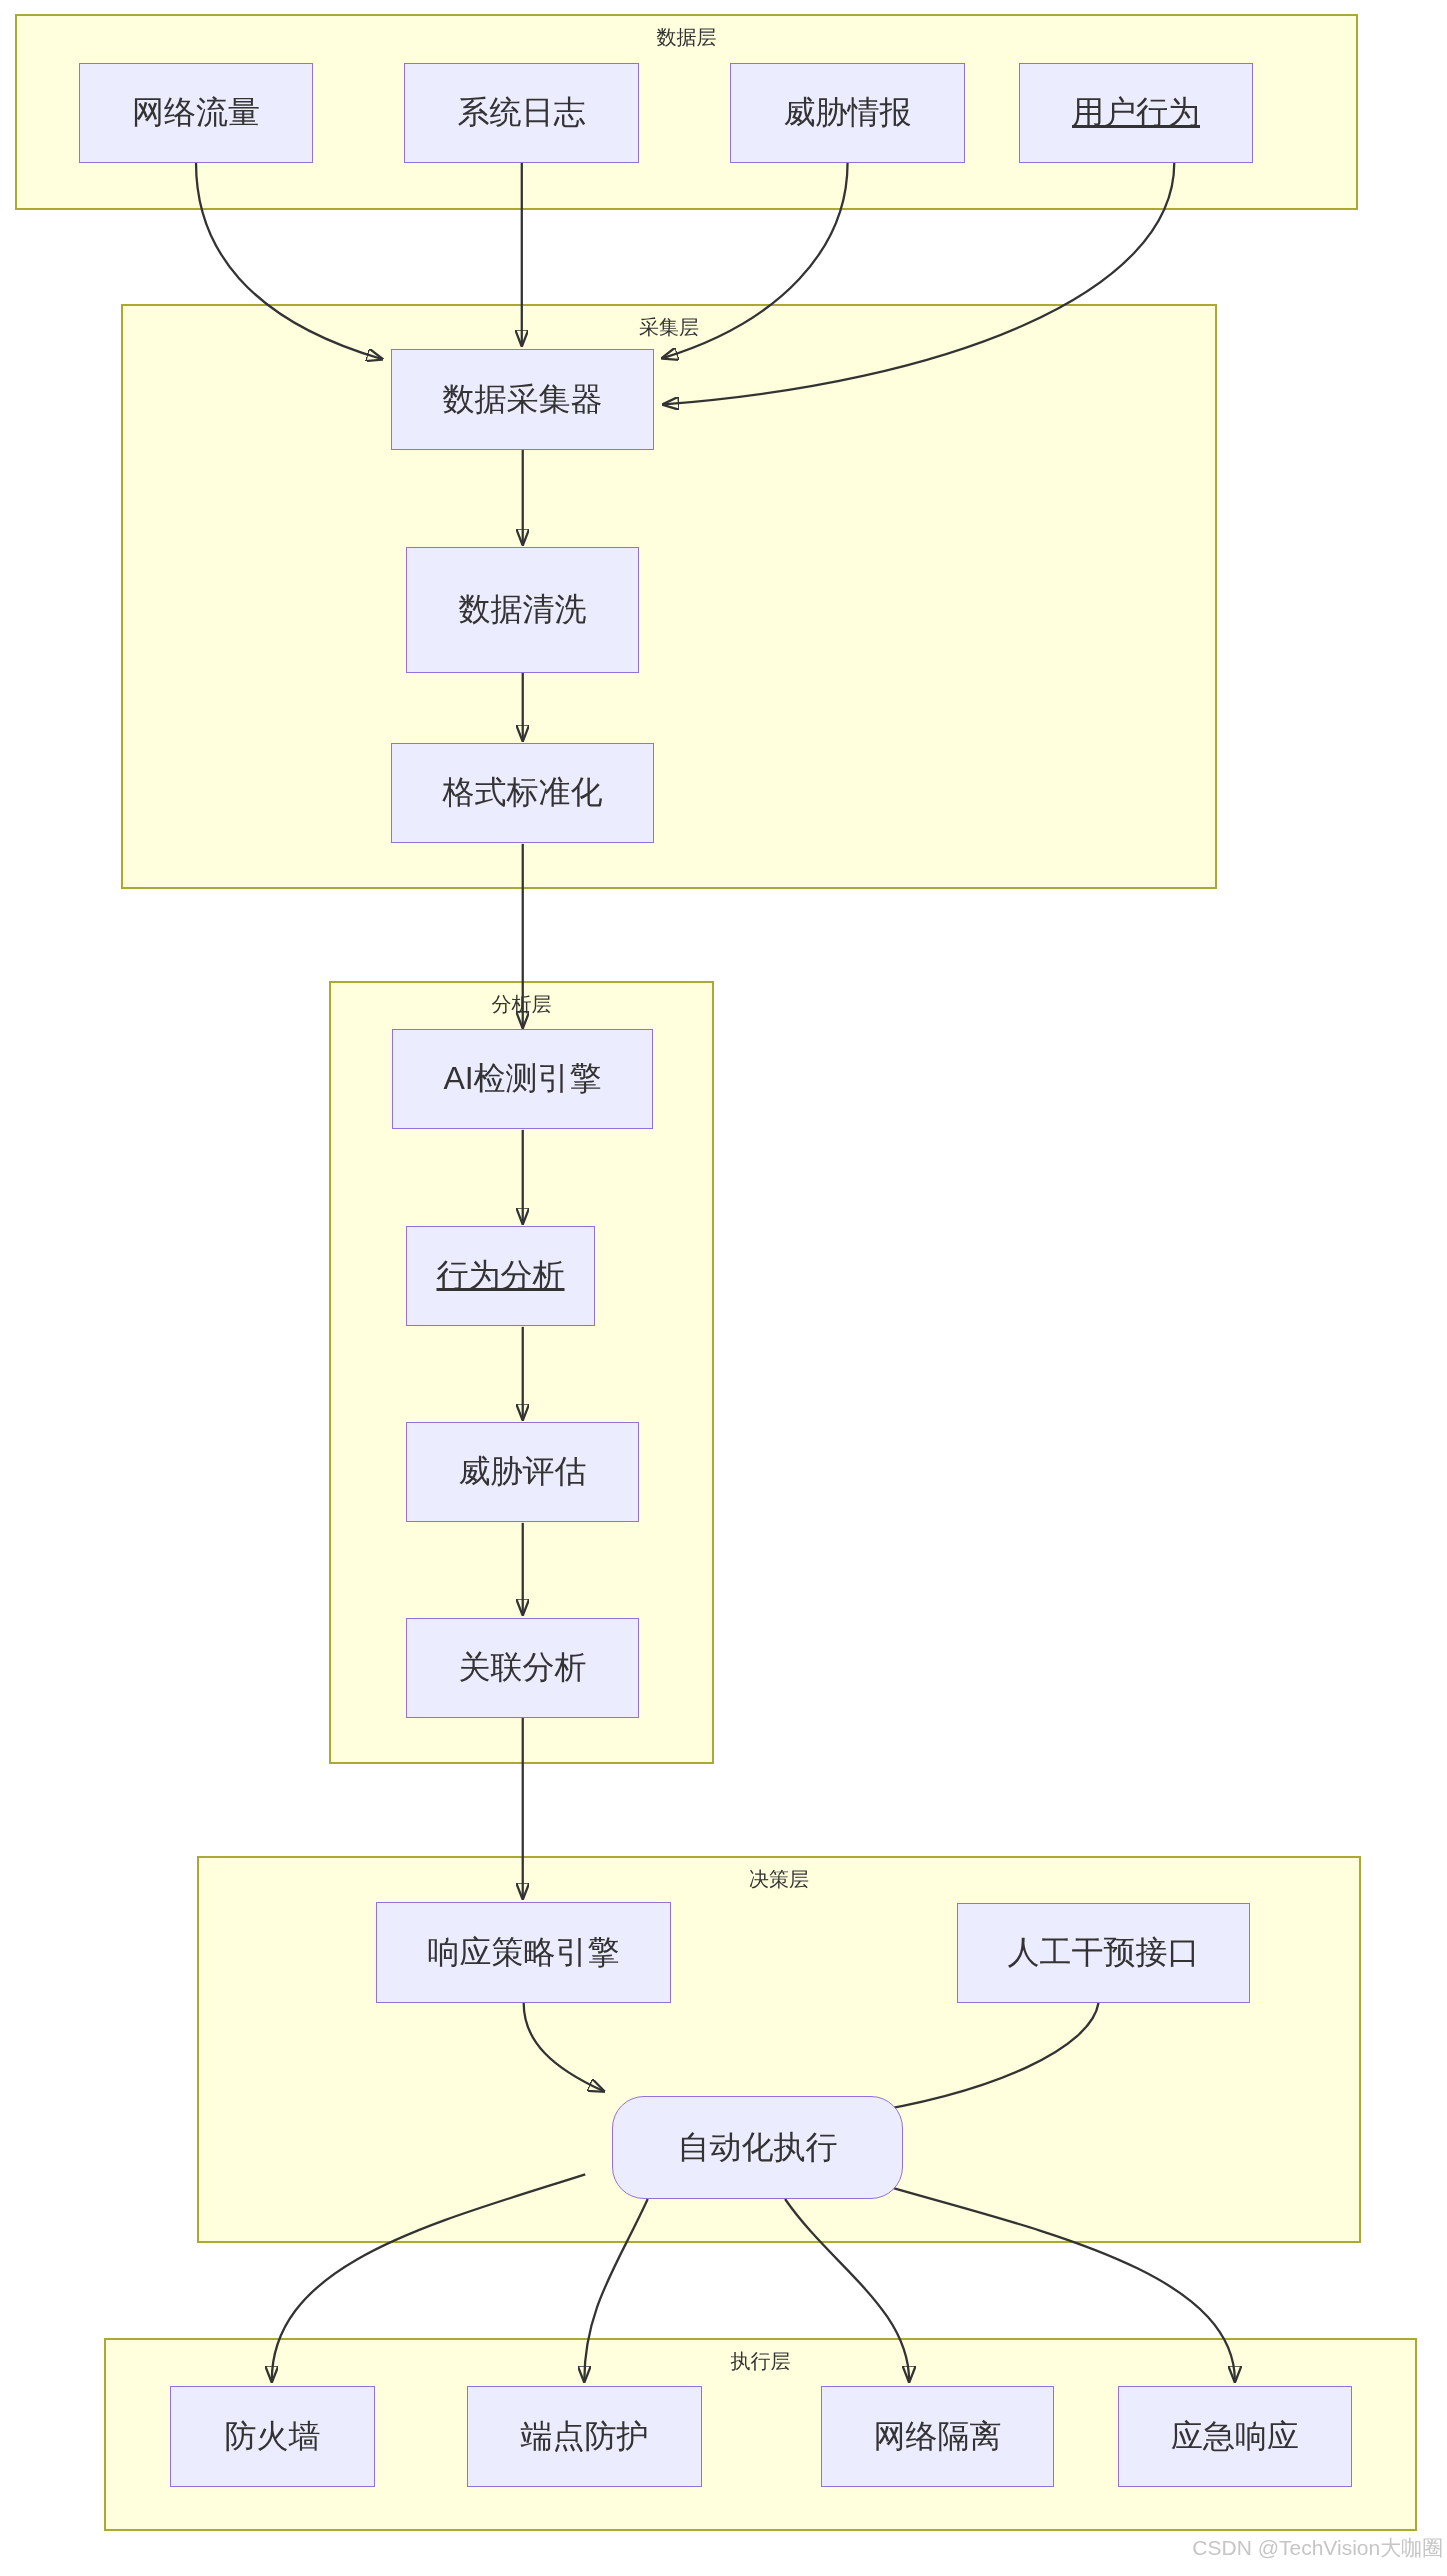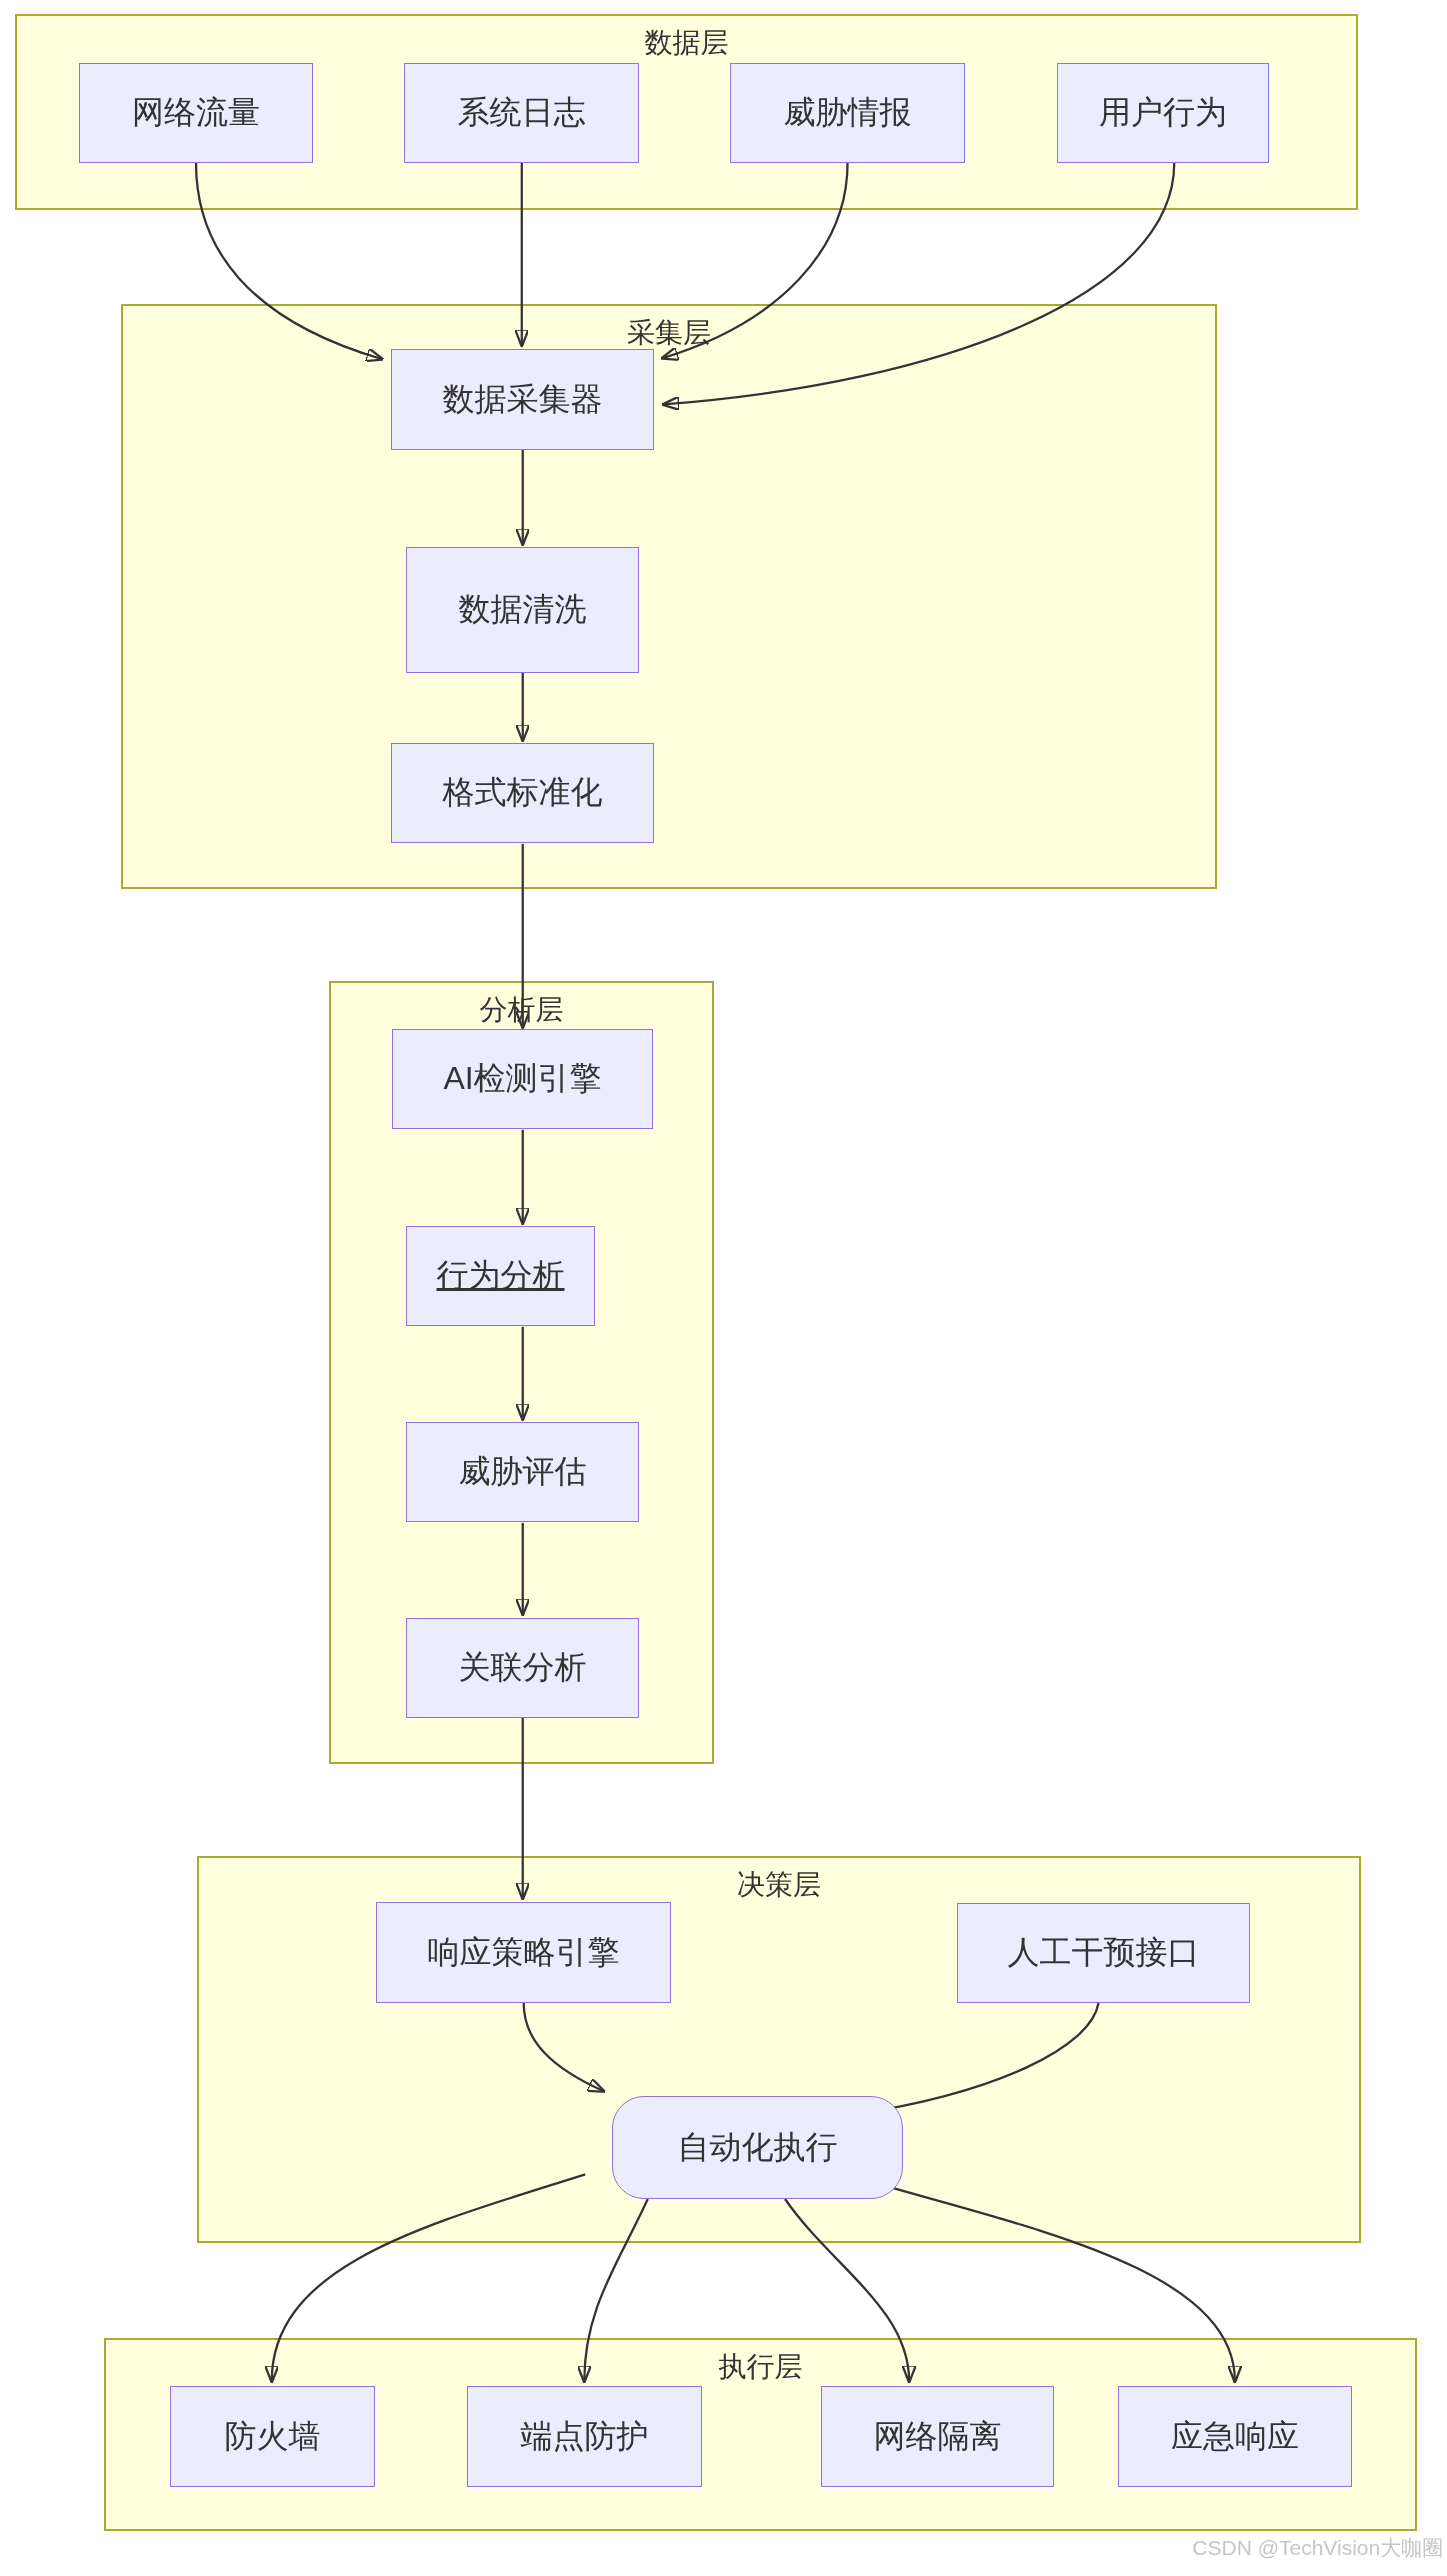--- a/index.html
+++ b/index.html
@@ -5,21 +5,21 @@
   html,body{margin:0;padding:0;background:#ffffff;}
   .canvas{
     position:relative;width:1447px;height:2576px;background:#ffffff;overflow:hidden;
     font-family:"Liberation Sans","DejaVu Sans",sans-serif;color:#333333;
   }
   .cluster{
     position:absolute;background:#ffffde;border:2.4px solid #aaaa33;box-sizing:border-box;z-index:1;
   }
   .cluster-title{
     position:absolute;left:0;right:0;top:7.6px;text-align:center;
-    font-size:28px;color:#333333;z-index:2;
+    font-size:20px;color:#333333;z-index:2;
   }
   .node{
     position:absolute;background:#ececff;border:1.9px solid #9370db;box-sizing:border-box;
     display:flex;align-items:center;justify-content:center;z-index:4;
   }
   .node span{font-size:32px;color:#333333;white-space:nowrap;}
   svg.edges{position:absolute;left:0;top:0;z-index:3;}
   svg.edges path{stroke:#333333;stroke-width:2.4;fill:none;}
   .watermark{
     position:absolute;right:3.8px;top:2534px;font-size:21px;color:#c6c6c6;
@@ -74,21 +74,21 @@
 
   <div class="node" style="left:79px;top:63px;width:234px;height:100px;">
     <span>网络流量</span>
   </div>
   <div class="node" style="left:404px;top:63px;width:235px;height:100px;">
     <span>系统日志</span>
   </div>
   <div class="node" style="left:730px;top:63px;width:235px;height:100px;">
     <span>威胁情报</span>
   </div>
-  <div class="node" style="left:1057px;top:63px;width:212px;height:100px;">
+  <div class="node" style="left:1019px;top:63px;width:234px;height:100px;text-decoration:underline;">
     <span>用户行为</span>
   </div>
 
   <div class="node" style="left:391px;top:349px;width:263px;height:101px;">
     <span>数据采集器</span>
   </div>
   <div class="node" style="left:406px;top:547px;width:233px;height:126px;">
     <span>数据清洗</span>
   </div>
   <div class="node" style="left:391px;top:743px;width:263px;height:100px;">

